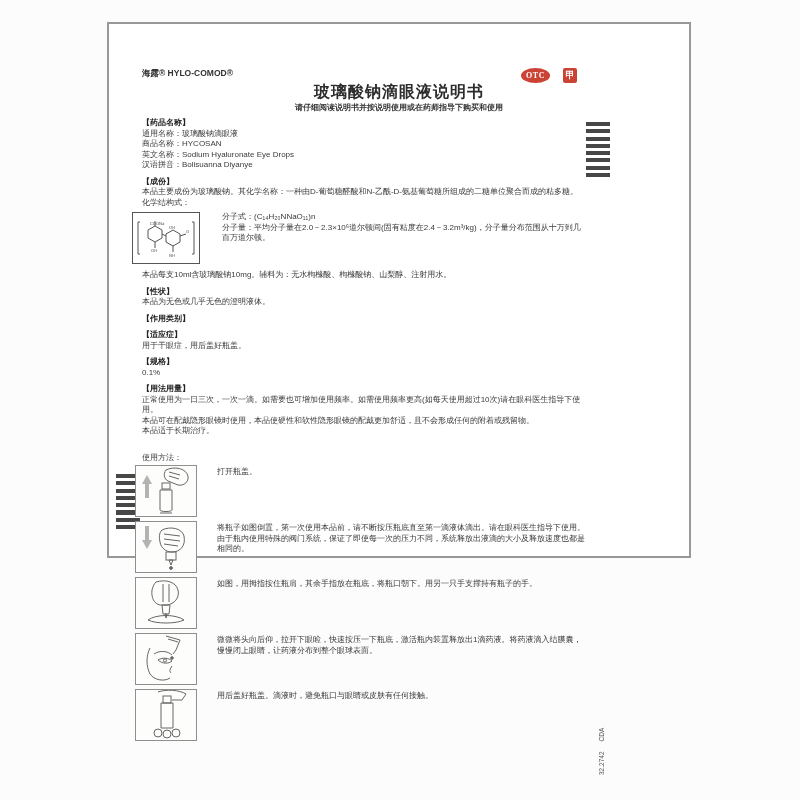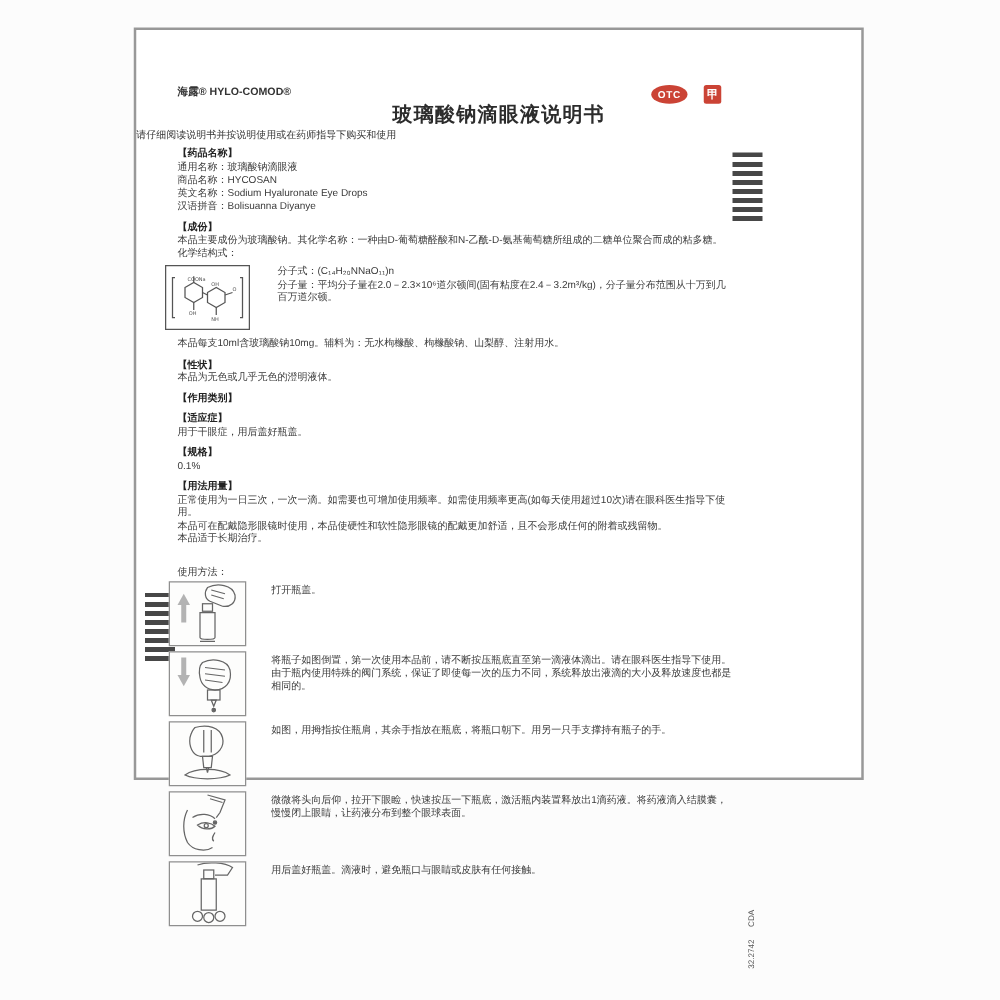--- a/index.html
+++ b/index.html
@@ -3,38 +3,38 @@
 <meta charset="utf-8">
 <style>
   html,body{margin:0;padding:0;}
   body{
     width:800px;height:800px;position:relative;overflow:hidden;
     background:#fcfcfc;
     font-family:"Liberation Sans","DejaVu Sans",sans-serif;
     color:#3a3a3a;
   }
   .sheet{
-    position:absolute;left:107px;top:22px;width:584px;height:602px;
+    position:absolute;left:107px;top:22px;width:584px;height:536px;
     box-sizing:border-box;border:2px solid #989898;background:#ffffff;
   }
   .brand{position:absolute;left:33px;top:44px;font-size:8.5px;font-weight:bold;color:#333;}
   .otc-oval{
     position:absolute;left:412px;top:44px;width:29px;height:15px;border-radius:50%;
     background:#cb4335;color:#fff;font-size:8px;font-weight:bold;
-    display:flex;align-items:center;justify-content:center;letter-spacing:.5px;
+    display:flex;align-items:center;justify-content:center;letter-spacing:.5px;font-family:Liberation Serif, serif;
   }
   .otc-square{
     position:absolute;left:454px;top:44px;width:14px;height:15px;border-radius:2px;
     background:#cb4335;color:#fff;font-size:9px;font-weight:bold;
     display:flex;align-items:center;justify-content:center;
   }
   .doc-title{position:absolute;left:0;top:58px;width:100%;text-align:center;
     font-size:16px;font-weight:bold;color:#2c2c2c;letter-spacing:1px;}
-  .doc-subtitle{position:absolute;left:0;top:78px;width:100%;
-    font-size:8px;font-weight:normal;color:#333;}
+  .doc-subtitle{position:absolute;left:0;top:78px;width:100%;text-align:center;
+    font-size:8px;font-weight:bold;color:#333;}
   .content{position:absolute;left:33px;top:94px;width:452px;font-size:8px;line-height:10.5px;}
   .sec{margin-top:6px;}
   .sec:first-child{margin-top:0;}
   .h{font-weight:bold;color:#222;}
   .struct-row{display:flex;align-items:flex-start;margin:4px 0 2px -10px;}
   .struct-box{width:68px;height:52px;box-sizing:border-box;border:1px solid #555;
     flex:none;display:flex;align-items:center;justify-content:center;background:#fff;}
   .struct-text{margin-left:22px;width:360px;}
   .aux-line{margin-top:6px;}
   .usage-label{margin-top:16px;font-weight:normal;}

